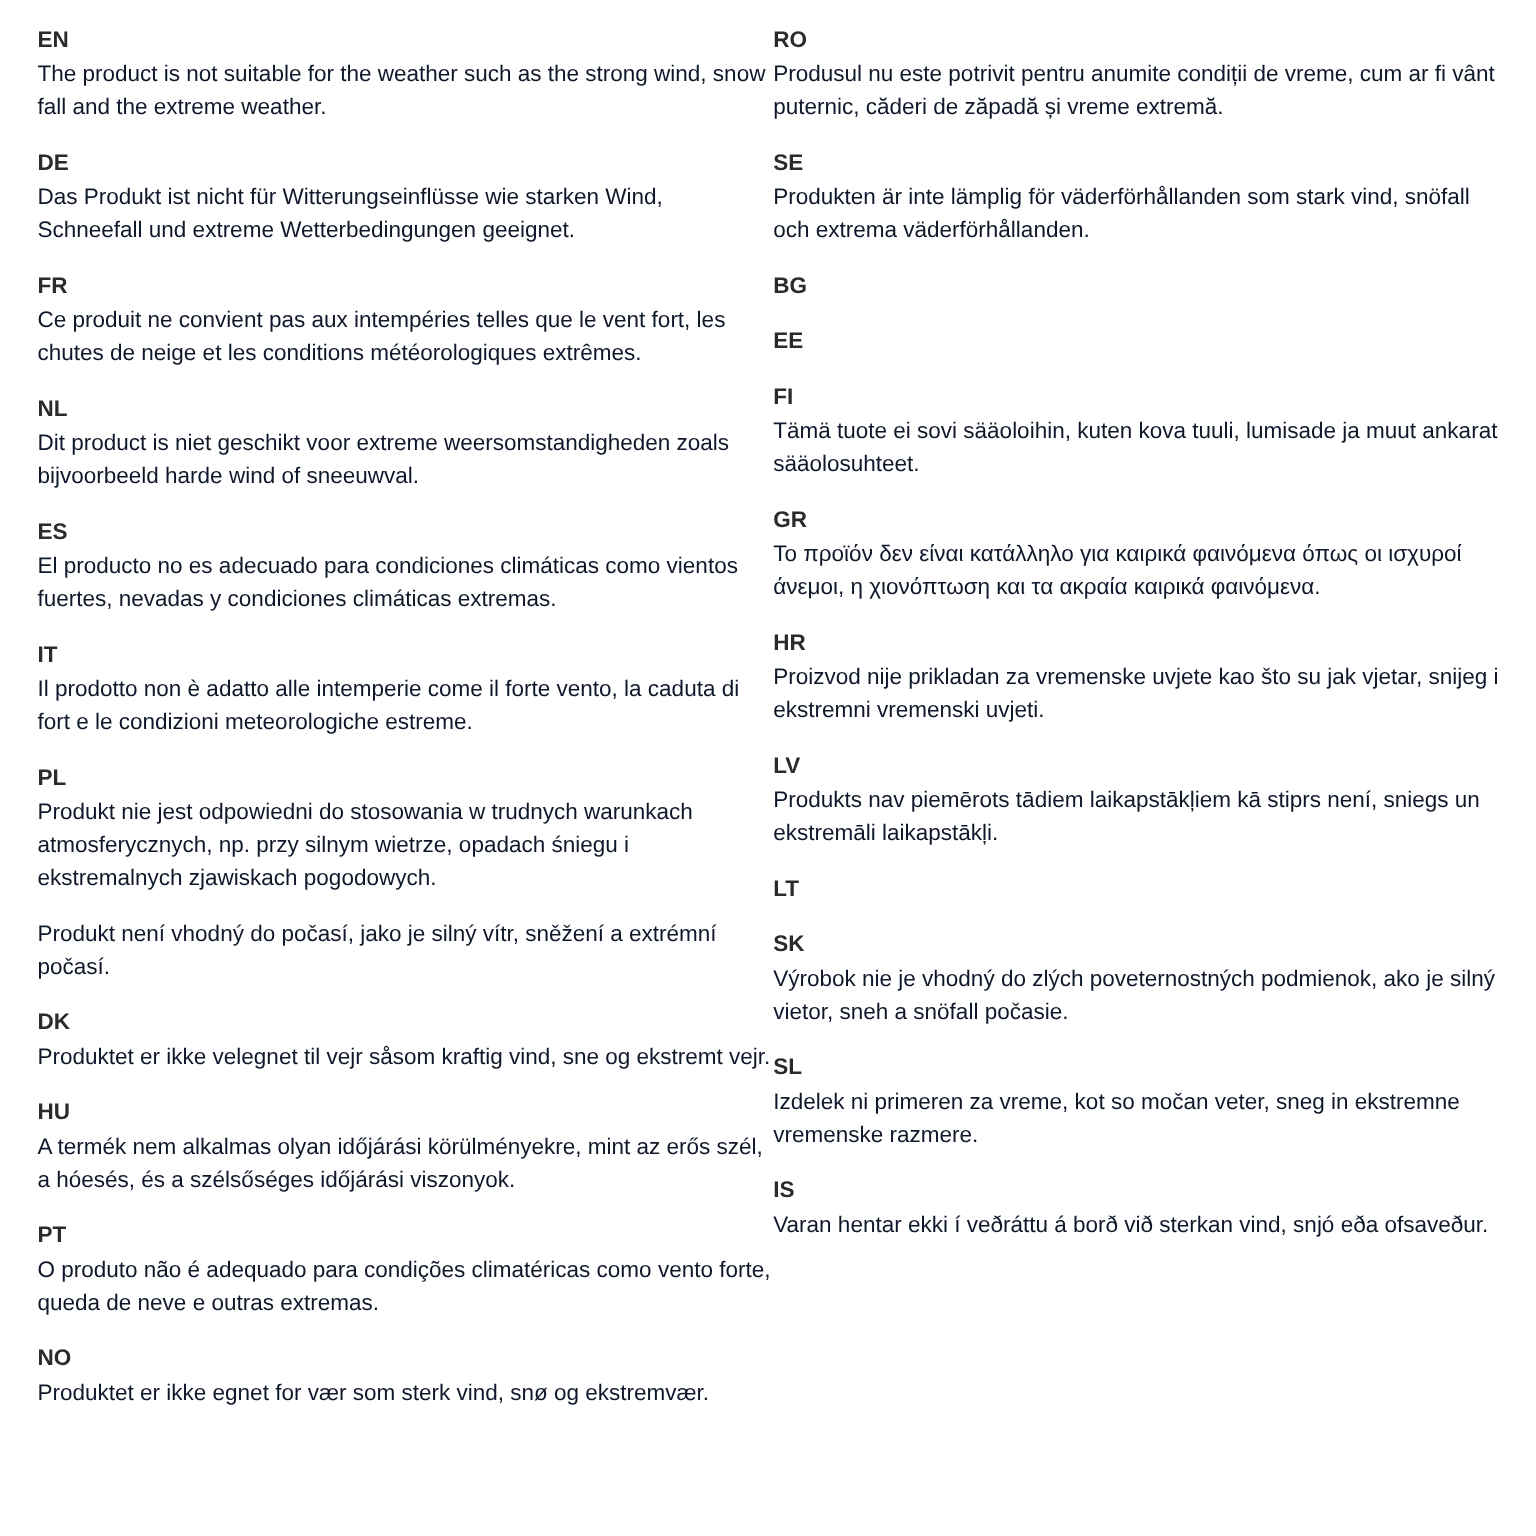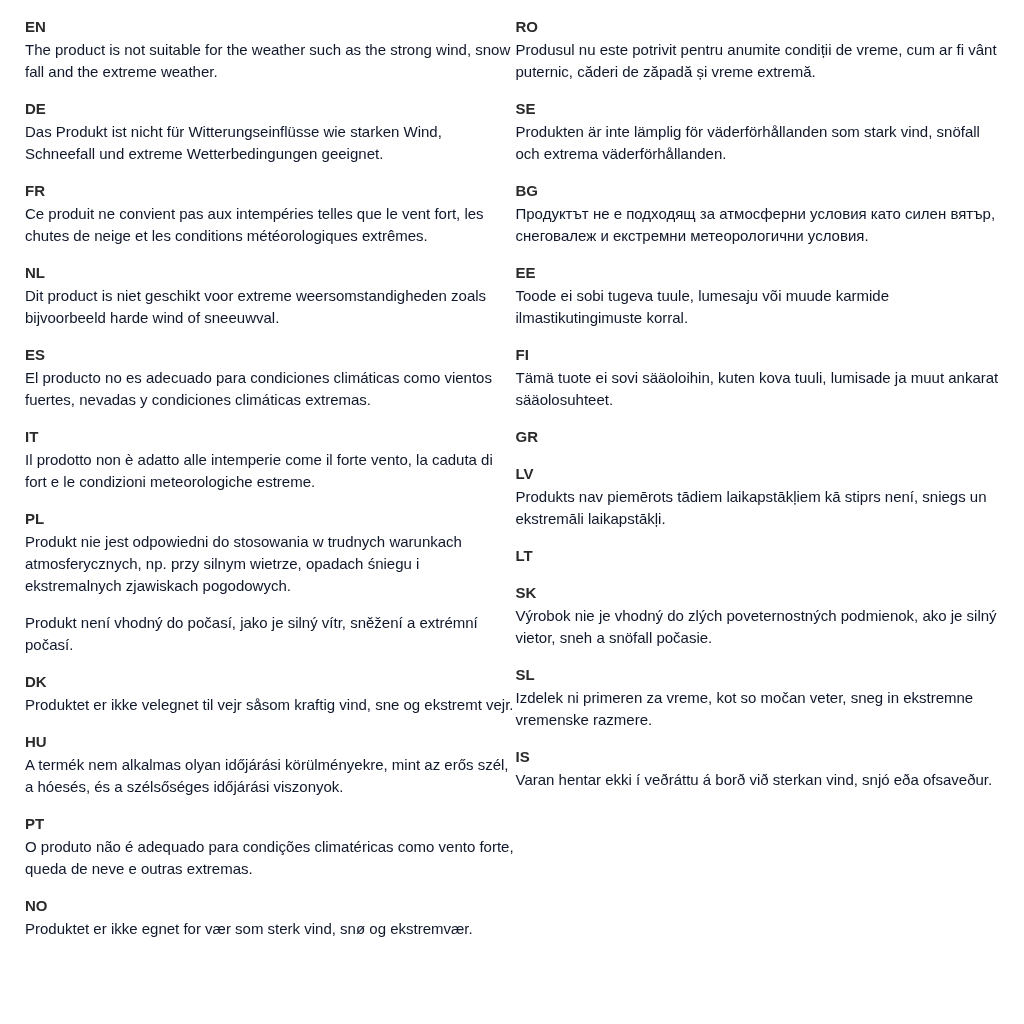--- a/index.html
+++ b/index.html
@@ -117,37 +117,40 @@
       <div class="lang-text">Produsul nu este potrivit pentru anumite condiții de vreme, cum ar fi vânt puternic, căderi de zăpadă și vreme extremă.</div>
     </div>
 
     <div class="entry">
       <div class="lang-code">SE</div>
       <div class="lang-text">Produkten är inte lämplig för väderförhållanden som stark vind, snöfall och extrema väderförhållanden.</div>
     </div>
 
     <div class="entry">
       <div class="lang-code">BG</div>
-      <div class="lang-text">Продуктът не е подходящ за атмосферни условия като силен вятър, снеговалеж и екстремни метеорологични условия.</div>
     </div>
 
     <div class="entry">
       <div class="lang-code">EE</div>
-      <div class="lang-text">Toode ei sobi tugeva tuule, lumesaju või muude karmide ilmastikutingimuste korral.</div>
     </div>
 
     <div class="entry">
       <div class="lang-code">FI</div>
       <div class="lang-text">Tämä tuote ei sovi sääoloihin, kuten kova tuuli, lumisade ja muut ankarat sääolosuhteet.</div>
     </div>
 
     <div class="entry">
       <div class="lang-code">GR</div>
+      <div class="lang-text">Το προϊόν δεν είναι κατάλληλο για καιρικά φαινόμενα όπως οι ισχυροί άνεμοι, η χιονόπτωση και τα ακραία καιρικά φαινόμενα.</div>
     </div>
 
+    <div class="entry">
+      <div class="lang-code">HR</div>
+      <div class="lang-text">Proizvod nije prikladan za vremenske uvjete kao što su jak vjetar, snijeg i ekstremni vremenski uvjeti.</div>
+    </div>
 
     <div class="entry">
       <div class="lang-code">LV</div>
       <div class="lang-text">Produkts nav piemērots tādiem laikapstākļiem kā stiprs není, sniegs un ekstremāli laikapstākļi.</div>
     </div>
 
     <div class="entry">
       <div class="lang-code">LT</div>
     </div>
 

